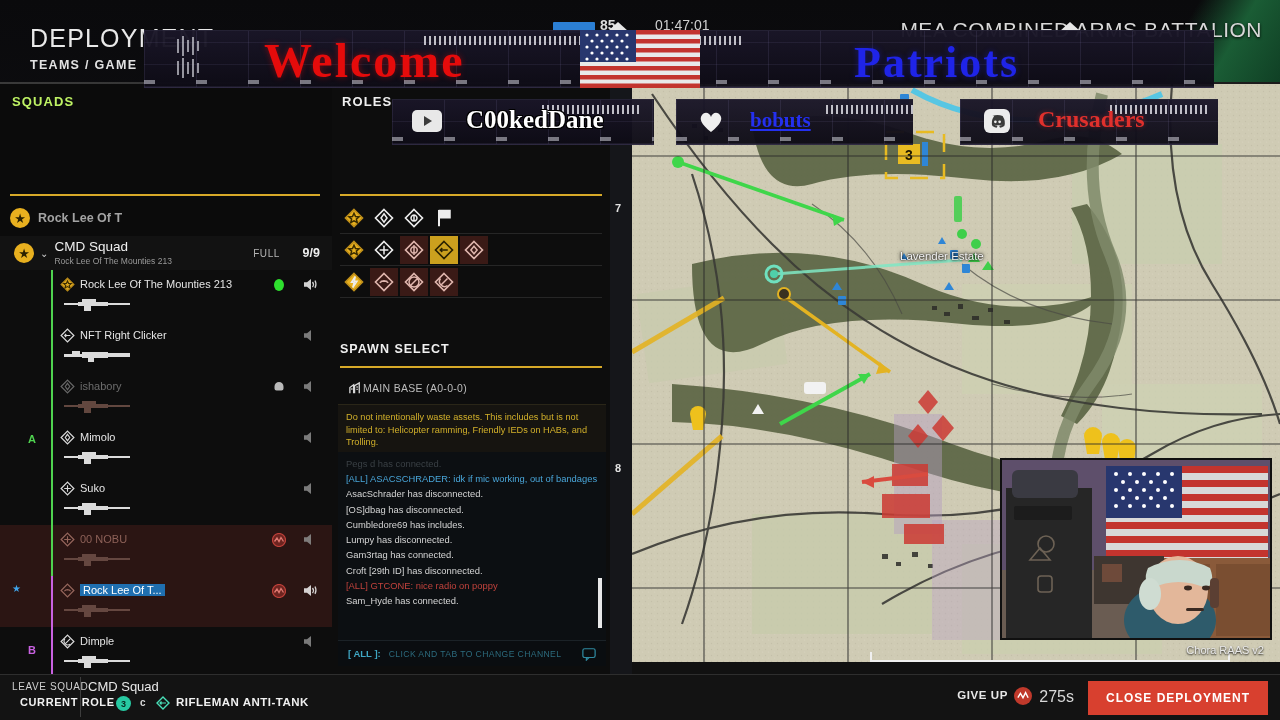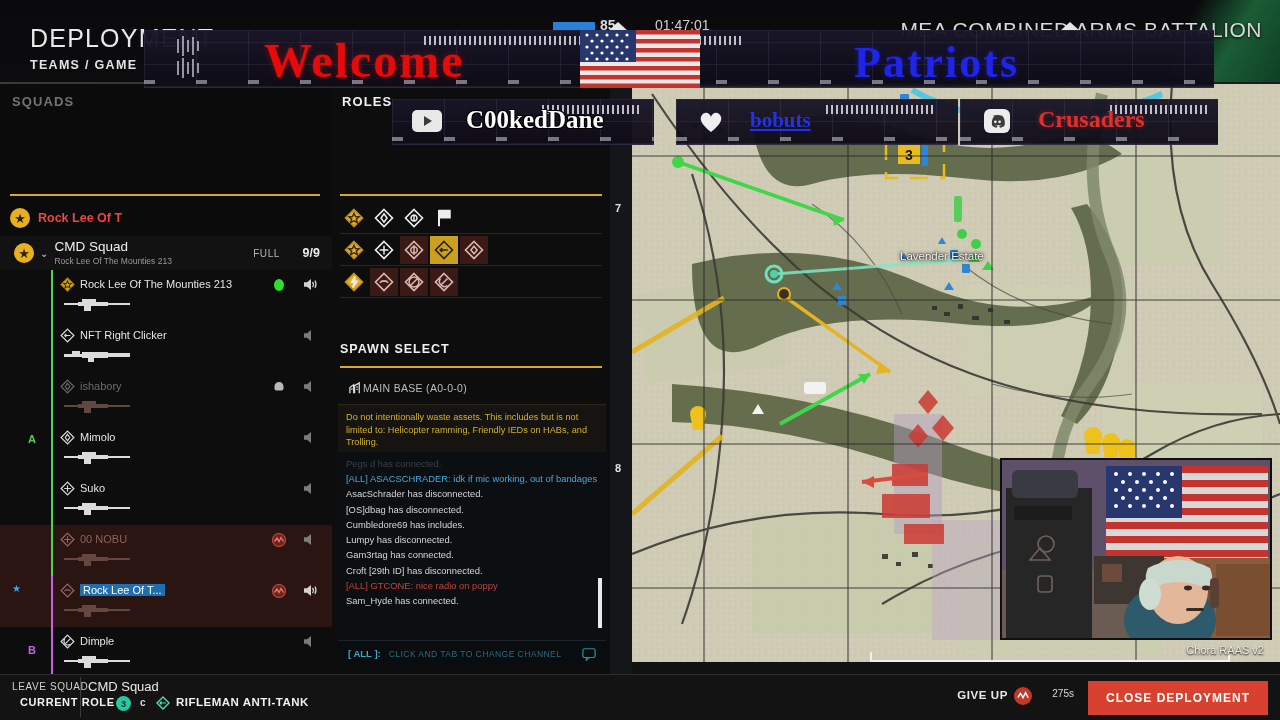--- a/index.html
+++ b/index.html
@@ -60,34 +60,34 @@
 
   
   .topicons { position:absolute; right:18px; top:88px; display:flex; gap:22px; align-items:center; }
   .topicons .ti { width:26px; height:24px; opacity:.88; cursor:pointer; }
 
   
   .squads-panel {
     position:absolute; left:0; top:84px; width:332px; height:590px;
     background:#0b0b0b;
   }
-  .squads-title { position:absolute; left:12px; top:10px; font-size:13px; color:#737373;
+  .squads-title { position:absolute; left:12px; top:10px; font-size:13px; color:#bef264;
      letter-spacing:1.1px; font-weight:bold; }
   .squads-goldrule { position:absolute; left:10px; top:110px; width:310px; height:2px; background:#d7a928; }
 
   .myrow {
     position:absolute; left:10px; top:120px; width:312px; height:28px;
     display:flex; align-items:center; gap:8px;
   }
   .starbadge {
     width:20px;height:20px;border-radius:50%;background:#e8b01f;
     display:flex;align-items:center;justify-content:center;color:#2b2100;font-size:13px;
     flex:0 0 auto;
   }
-  .myrow .nm { color:#ef4444; font-size:12.5px; font-weight:bold; }
+  .myrow .nm { color:#a3a3a3; font-size:12.5px; font-weight:bold; }
 
   .squad-list { position:absolute; left:0; top:152px; width:332px; height:522px; overflow:hidden; }
 
   .squad-head {
     position:relative; height:34px; padding-left:14px; display:flex; align-items:center;
     background:#121212;
   }
   .squad-head .sq-name { color:#efefef; font-size:13.5px; line-height:1; }
   .squad-head .sq-sub { color:#9a9a9a; font-size:8.5px; margin-top:2px; }
   .squad-head .sq-full { position:absolute; right:52px; color:#b5b5b5; font-size:10px; letter-spacing:.6px;}
@@ -213,21 +213,21 @@
   }
   .role-key { position:absolute; left:140px; top:22px; font-size:10px; color:#d8d8d8; font-weight:bold;}
   .role-name { position:absolute; left:176px; top:21px; font-size:11.5px; color:#f0f0f0;
      letter-spacing:.5px; font-weight:bold;}
   .role-dia { position:absolute; left:156px; top:21px; width:14px;height:14px; }
 
   .giveup { position:absolute; right:272px; top:14px; font-size:11.5px; color:#e8e8e8;
      font-weight:bold; letter-spacing:.6px;}
   .giveup-ic { position:absolute; right:248px; top:12px; width:18px;height:18px;border-radius:50%;
      background:#c0392b; display:flex;align-items:center;justify-content:center;}
-  .timer { position:absolute; right:206px; top:13px; font-size:10px; color:#d8d8d8;}
+  .timer { position:absolute; right:206px; top:13px; font-size:16px; color:#d8d8d8;}
   .close-dep {
     position:absolute; right:12px; top:6px; width:180px; height:34px; background:#d8402f;
     color:#fff; font-size:12px; letter-spacing:1px; font-weight:bold;
     display:flex;align-items:center;justify-content:center; cursor:pointer;
   }
 
   
   .ov {
     position:absolute; background:
       linear-gradient(180deg, rgba(26,22,40,.97), rgba(14,12,22,.97));
@@ -258,21 +258,21 @@
   .ov-welcome .t2 {
     left:710px; top:6px; font-size:44px; color:#1f24e8; letter-spacing:2px;
     text-shadow:0 0 6px rgba(31,36,232,.4);
   }
   .ov-flag { position:absolute; left:580px; top:30px; width:120px; height:58px; overflow:hidden;}
 
   .ov-dane { left:352px; top:99px; width:262px; height:46px; }
   .ov-dane .t { left:74px; top:6px; font-size:25px; color:#fff;
      text-shadow:1px 1px 0 #000, -1px -1px 0 #000, 1px -1px 0 #000, -1px 1px 0 #000;}
 
-  .ov-heart { left:636px; top:99px; width:282px; height:46px; }
+  .ov-heart { left:636px; top:99px; width:237px; height:46px; }
   .ov-heart .t { left:74px; top:8px; font-size:21px; color:#2430f0;
      text-decoration:underline; filter: blur(.6px); }
 
   .ov-crus { left:920px; top:99px; width:258px; height:46px; }
   .ov-crus .t { left:78px; top:6px; font-size:24px; color:#e0302c;
      text-shadow:0 0 5px rgba(224,48,44,.4);}
 
   .yt-btn {
     position:absolute; left:20px; top:10px; width:30px; height:22px; background:#e8e8e8;
     border-radius:5px; display:flex; align-items:center; justify-content:center;

